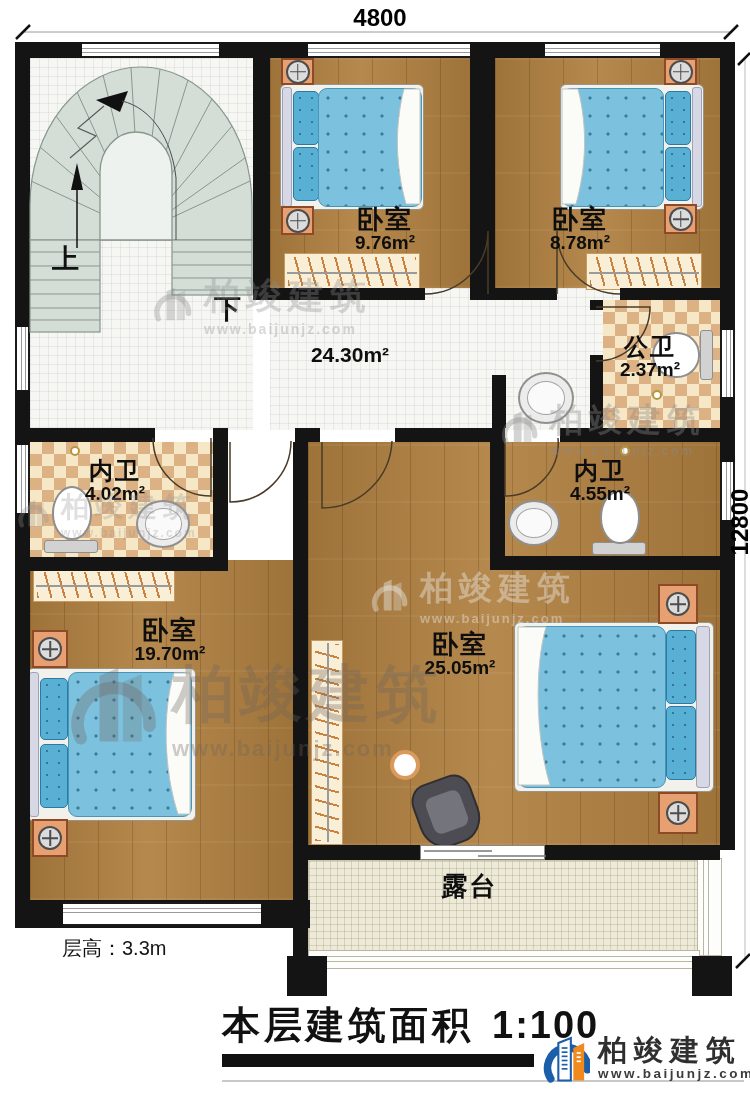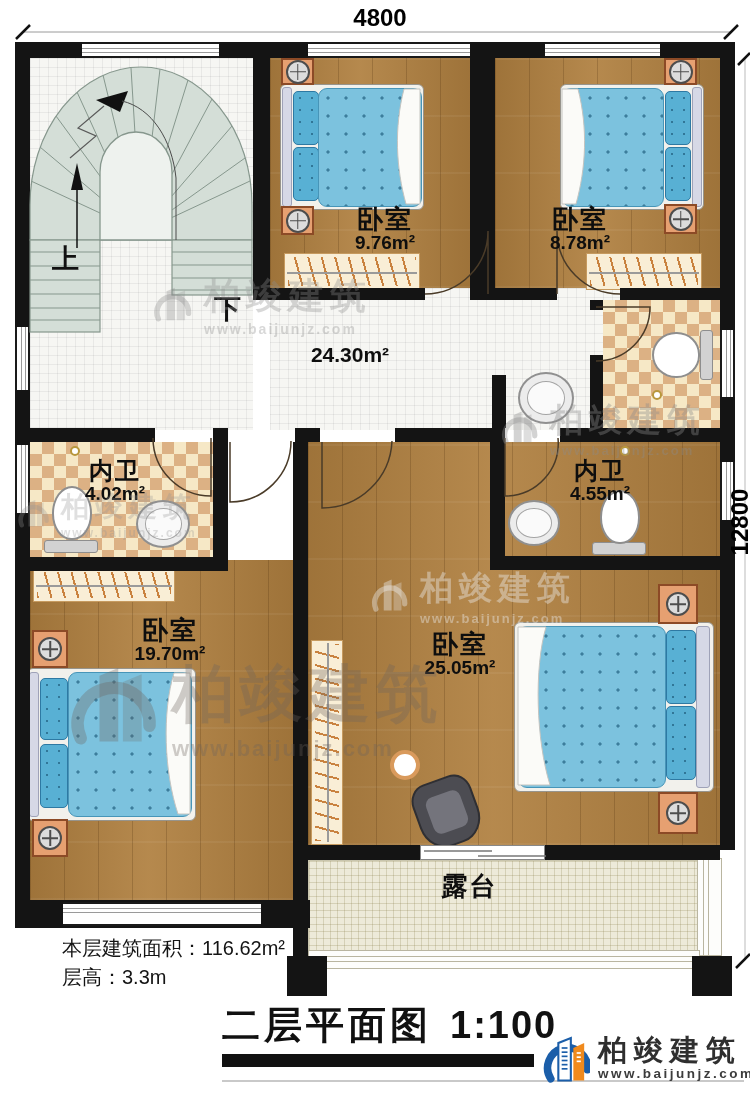--- a/index.html
+++ b/index.html
@@ -327,20 +327,24 @@
     <span class="nm">卧室</span>
     <span class="ar">9.76m²</span>
   </div>
   <div class="rlabel" style="left:515px;top:205px;width:130px;">
     <span class="nm">卧室</span>
     <span class="ar">8.78m²</span>
   </div>
   <div class="rlabel" style="left:285px;top:344px;width:130px;">
     <span class="arealone">24.30m²</span>
   </div>
+  <div class="rlabel small" style="left:600px;top:334px;width:100px;">
+    <span class="nm">公卫</span>
+    <span class="ar">2.37m²</span>
+  </div>
   <div class="rlabel small" style="left:60px;top:458px;width:110px;">
     <span class="nm">内卫</span>
     <span class="ar">4.02m²</span>
   </div>
   <div class="rlabel small" style="left:545px;top:458px;width:110px;">
     <span class="nm">内卫</span>
     <span class="ar">4.55m²</span>
   </div>
   <div class="rlabel" style="left:105px;top:616px;width:130px;">
     <span class="nm">卧室</span>
@@ -394,26 +398,25 @@
     <svg class="wm-ico" width="100" height="100">
         <use href="#bmark"></use>
       </svg>
     <span>
         <span class="wm-name" style="font-size:62px;">柏竣建筑</span>
           <span class="wm-url" style="font-size:22px;">www.baijunjz.com</span>
       </span>
   </div>
 
   <div class="info">
-    <div><span>本层建筑面积：</span><span>116.62m²</span></div>
     <div><span>层高：</span><span>3.3m</span></div>
   </div>
 
   <div class="title-row">
-    <span class="title-main">二层平面图</span><span class="title-scale">1:100</span>
+    <span class="title-main">本层建筑面积</span><span class="title-scale">1:100</span>
   </div>
   <div class="title-bar"></div>
   <div class="title-line"></div>
 
   <div class="logo">
     <svg width="50" height="56" viewBox="0 0 60 66">
       <path d="M13,58 A24,24 0 1 1 57,47" fill="none" stroke="#1b5ea9" stroke-width="9" stroke-linecap="round"></path>
       <polygon points="22,15 37,9 37,60 22,60" fill="#ffffff" stroke="#1b5ea9" stroke-width="2.5"></polygon>
       <g fill="#1b5ea9">
         <rect x="26" y="20" width="7" height="2"></rect>

